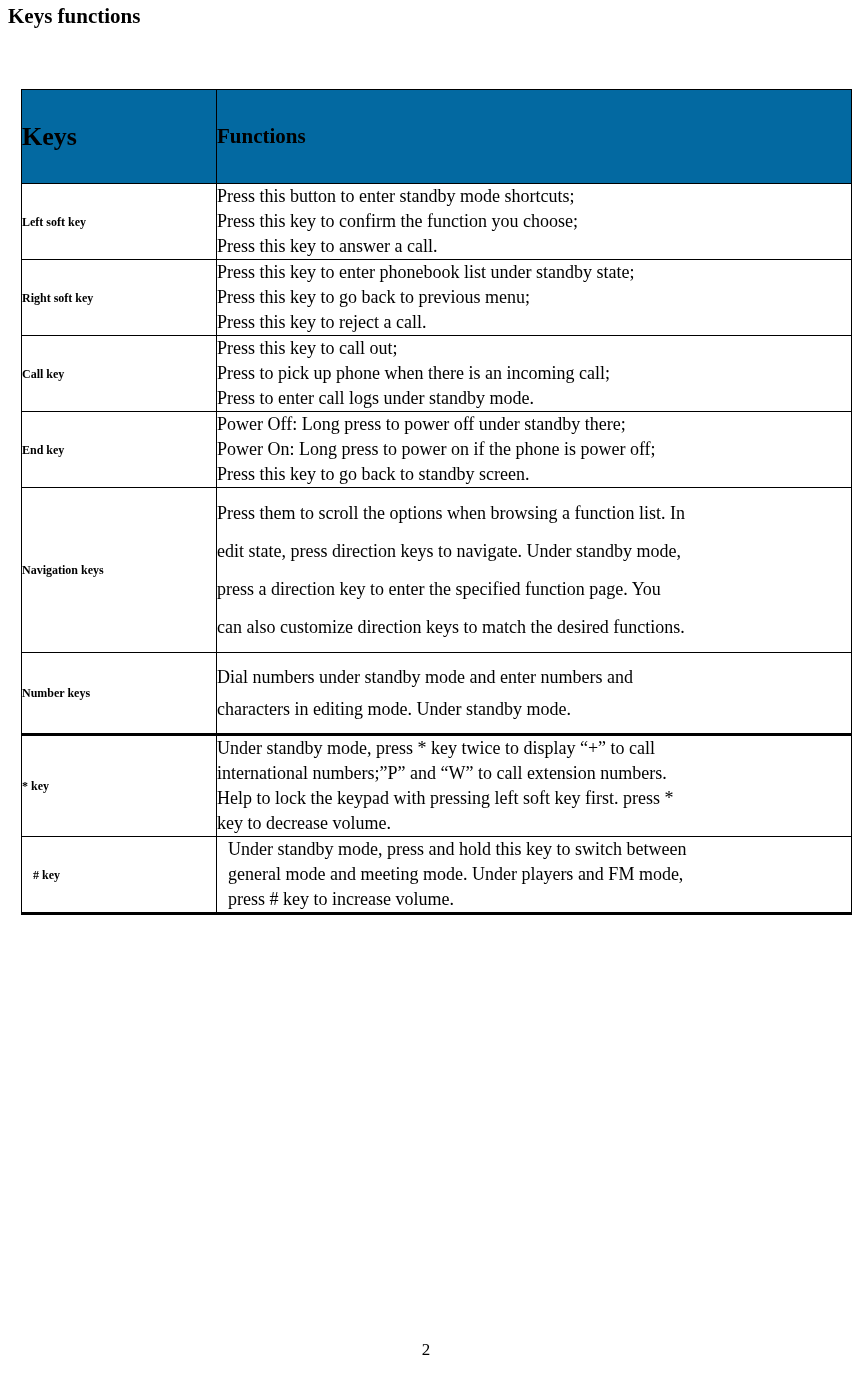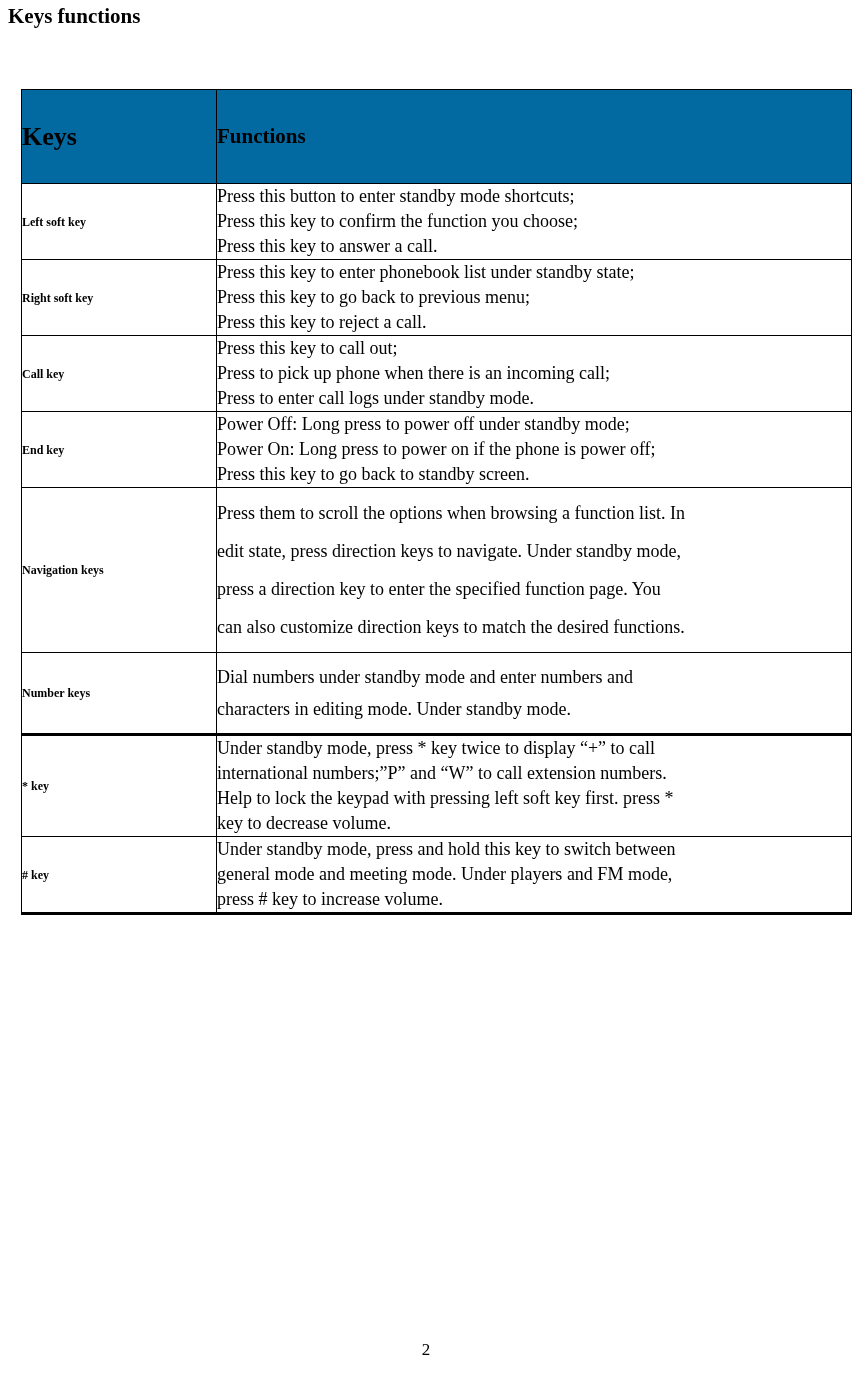--- a/index.html
+++ b/index.html
@@ -87,20 +87,21 @@
     padding-bottom: 8px;
   }
   .fn-line { display: block; white-space: nowrap; }
 
   
   tr.thick-bottom > td {
     border-bottom: 3px solid #000000;
   }
   tr.last-row > td {
     border-bottom: 3px solid #000000;
+    padding-left: 11px;
   }
 
   .page-number {
     position: absolute;
     left: 0;
     right: 0;
     top: 1340px;
     text-align: center;
     font-size: 17px;
     line-height: 20px;
@@ -149,21 +150,21 @@
         <td class="fn-cell">
           <span class="fn-line">Press this key to call out;</span>
           <span class="fn-line">Press to pick up phone when there is an incoming call;</span>
           <span class="fn-line">Press to enter call logs under standby mode.</span>
         </td>
       </tr>
 
       <tr>
         <td class="key-cell">End key</td>
         <td class="fn-cell">
-          <span class="fn-line">Power Off: Long press to power off under standby mode;</span>
+          <span class="fn-line">Power Off: Long press to power off under standby there;</span>
           <span class="fn-line">Power On: Long press to power on if the phone is power off;</span>
           <span class="fn-line">Press this key to go back to standby screen.</span>
         </td>
       </tr>
 
       <tr>
         <td class="key-cell">Navigation keys</td>
         <td class="fn-cell loose">
           <span class="fn-line">Press them to scroll the options when browsing a function list. In</span>
           <span class="fn-line">edit state, press direction keys to navigate. Under standby mode,</span>

